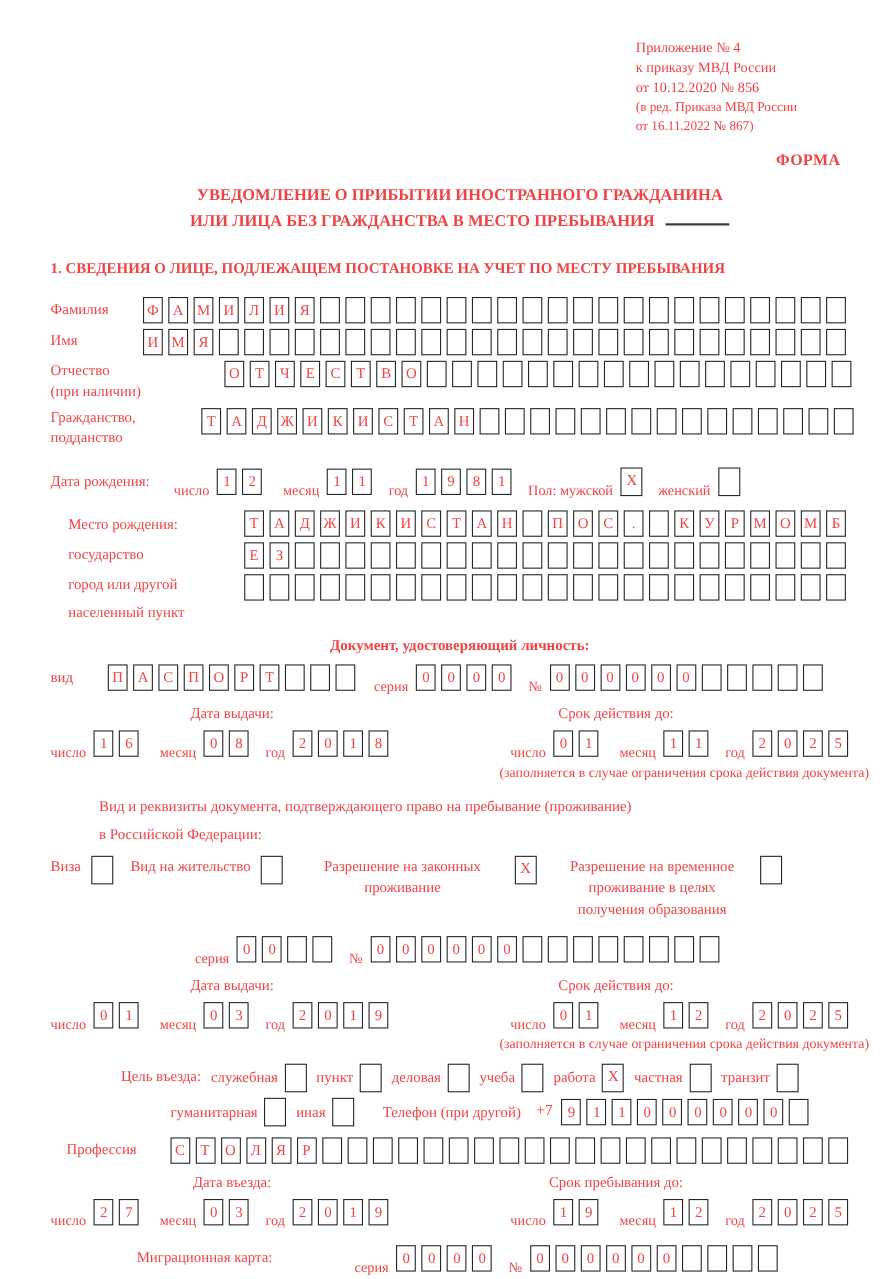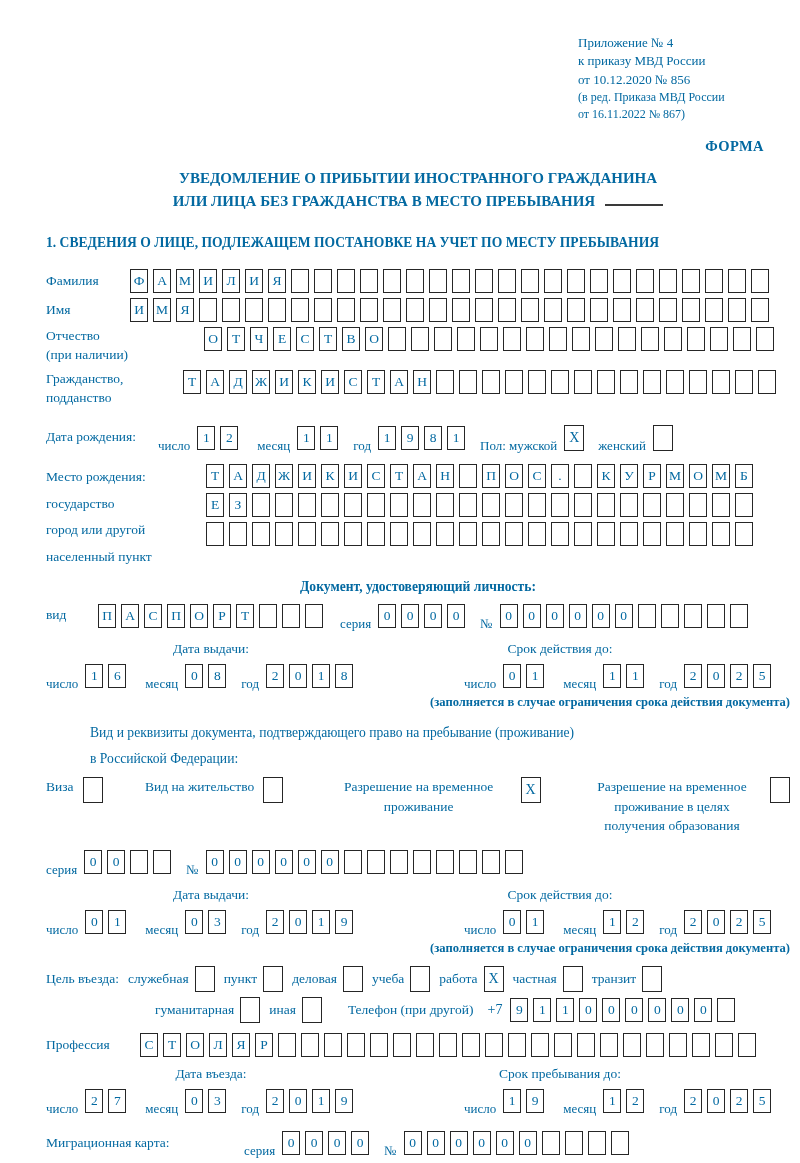--- a/index.html
+++ b/index.html
@@ -1,19 +1,19 @@
 <!DOCTYPE html>
 <html><head>
 <meta charset="utf-8">
 <style>
   html,body{margin:0;padding:0;background:#e8e8e8;}
   .page{
     width:800px;height:1163px;box-sizing:border-box;background:#ffffff;
     margin:0 auto;padding:34px 10px 0 46px;position:relative;
-    font-family:"Liberation Serif","DejaVu Serif",serif;color:#0369a1;
+    font-family:"Liberation Serif","DejaVu Serif",serif;color:#ef4444;
   }
   
   .appendix{margin-left:532px;font-size:13px;line-height:1.42;}
   .appendix .sub{font-size:12px;line-height:1.35;}
   .appendix .sub:first-of-type{margin-top:3px;}
   .forma{margin-top:16px;padding-right:26px;text-align:right;font-weight:bold;font-size:14.5px;letter-spacing:.4px;}
   
   .title{margin-top:12px;text-align:center;font-weight:bold;font-size:15px;line-height:1.55;}
   .blank-line{display:inline-block;width:58px;border-bottom:2px solid #3a3a3a;height:.9em;margin-left:10px;}
   .sec-heading{margin-top:22px;font-weight:bold;font-size:13.6px;}
@@ -32,40 +32,40 @@
   .cbox{
     display:inline-block;box-sizing:border-box;flex-shrink:0;
     width:18px;height:24px;border:1.6px solid #262626;margin-right:5px;
     font-size:13.5px;line-height:21px;text-align:center;
   }
   .checkbox{
     display:inline-block;box-sizing:border-box;flex-shrink:0;
     width:20px;height:26px;border:1.7px solid #262626;
     font-size:14px;line-height:23px;text-align:center;
   }
-  .mt10{margin-top:10px;} .mt14{margin-top:14px;} .mt18{margin-top:18px;}
+  .mt10{margin-top:10px;justify-content:center;} .mt14{margin-top:14px;} .mt18{margin-top:18px;}
   
   .bd-lbl{width:112px;}
   .dlbl{font-size:13px;margin:16px 7px 0 0;}
   .gap14{margin-left:14px;} .gap10{margin-left:10px;}
   
   .bp-labels div{font-size:13.5px;line-height:1.98;}
   .bp-rows .boxes{margin-bottom:5px;}
   
   .doc-heading{margin-top:8px;text-align:center;font-weight:bold;font-size:13.6px;}
   
   .dates-header{display:flex;margin-top:9px;font-size:13.5px;}
   .dh-left{width:330px;text-align:center;}
   .dh-right{flex:1;text-align:center;padding-right:46px;font-family:Liberation Serif, serif;}
   .dates-row{display:flex;justify-content:space-between;margin-top:3px;padding-right:14px;}
   .dgroup{display:flex;align-items:center;}
-  .doc-note{margin-top:3px;text-align:right;font-size:12.6px;padding-right:0px;font-weight:bold;}
+  .doc-note{margin-top:3px;text-align:right;font-size:12.6px;padding-right:0px;}
   
   .para{margin-top:10px;font-size:13.6px;line-height:1.9;margin-left:44px;}
-  .opts{display:flex;align-items:flex-start;margin-top:6px;justify-content:space-between;}
+  .opts{display:flex;align-items:flex-start;margin-top:6px;}
   .opt{display:flex;align-items:flex-start;}
   .opt .olbl{font-size:13.5px;line-height:1.45;}
   .opt .checkbox{margin-left:9px;margin-top:0;}
   .opt-c{text-align:center;}
   .ow3{width:186px;} .ow4{width:178px;}
   .ml12{margin-left:12px;} .ml16{margin-left:16px;}
   
   .pair{display:inline-flex;align-items:center;margin-left:9px;}
   .plbl{font-size:13.5px;margin-right:6px;}
   .indent110{margin-left:109px;}
@@ -443,21 +443,21 @@
   <div class="opts">
     <span class="opt">
       <span class="olbl">Виза</span>
       <span class="checkbox"></span>
     </span>
     <span class="opt ml16">
       <span class="olbl">Вид на жительство</span>
       <span class="checkbox"></span>
     </span>
     <span class="opt ml16">
-      <span class="olbl opt-c ow3">Разрешение на временное проживание</span>
+      <span class="olbl opt-c ow3">Разрешение на законных проживание</span>
       <span class="checkbox">X</span>
     </span>
     <span class="opt ml16">
       <span class="olbl opt-c ow4">Разрешение на временное проживание в целях получения образования</span>
       <span class="checkbox"></span>
     </span>
   </div>
 
   <div class="row mt10">
     <span class="dlbl">серия</span>

